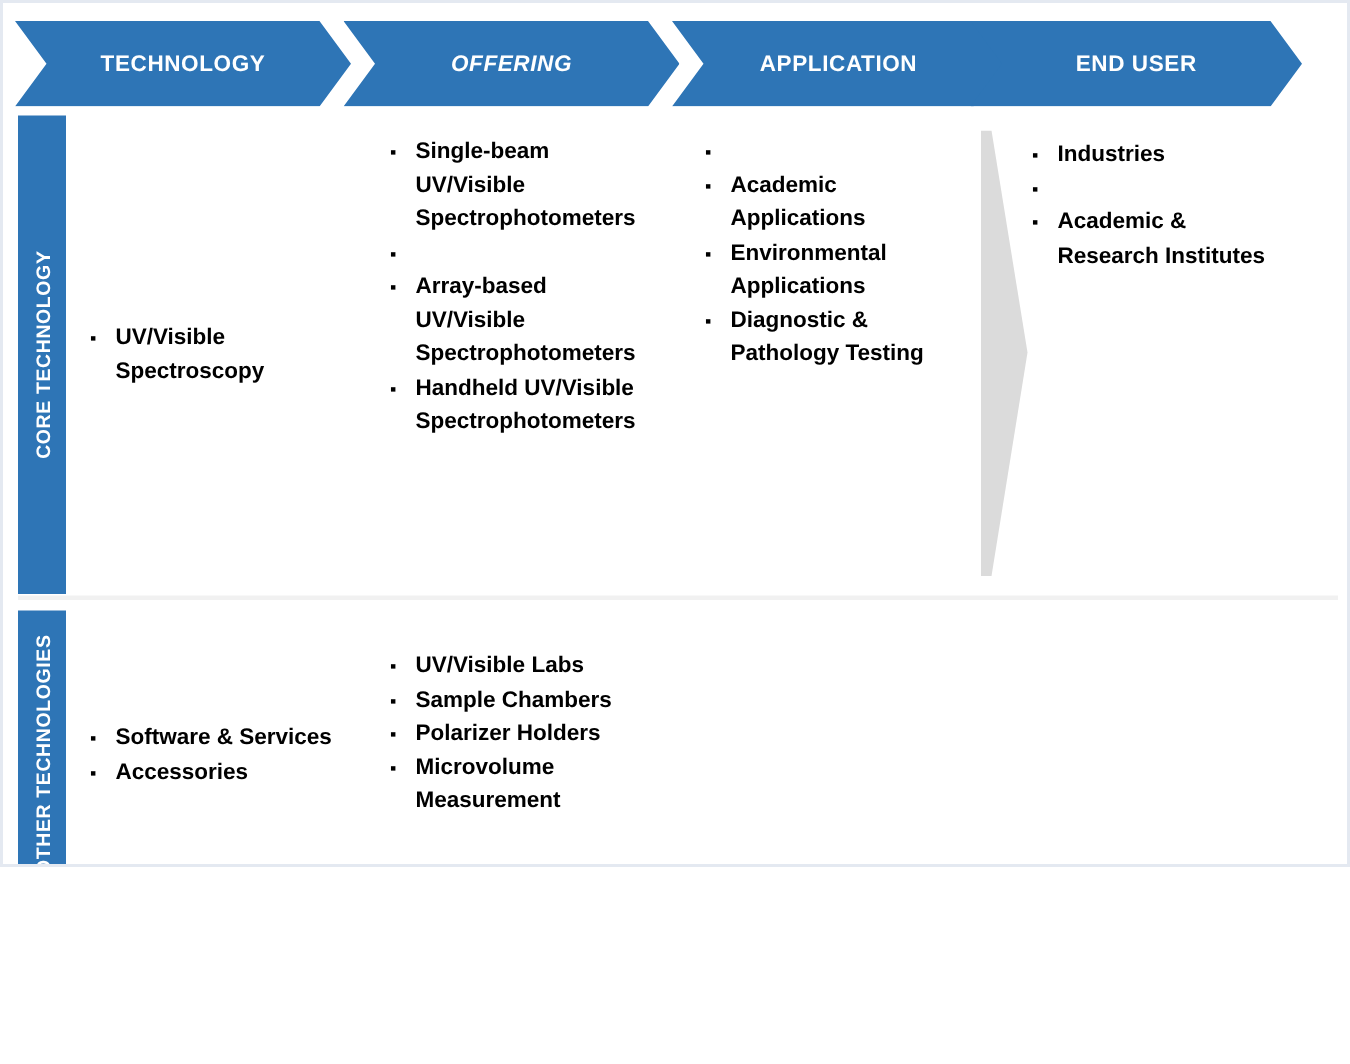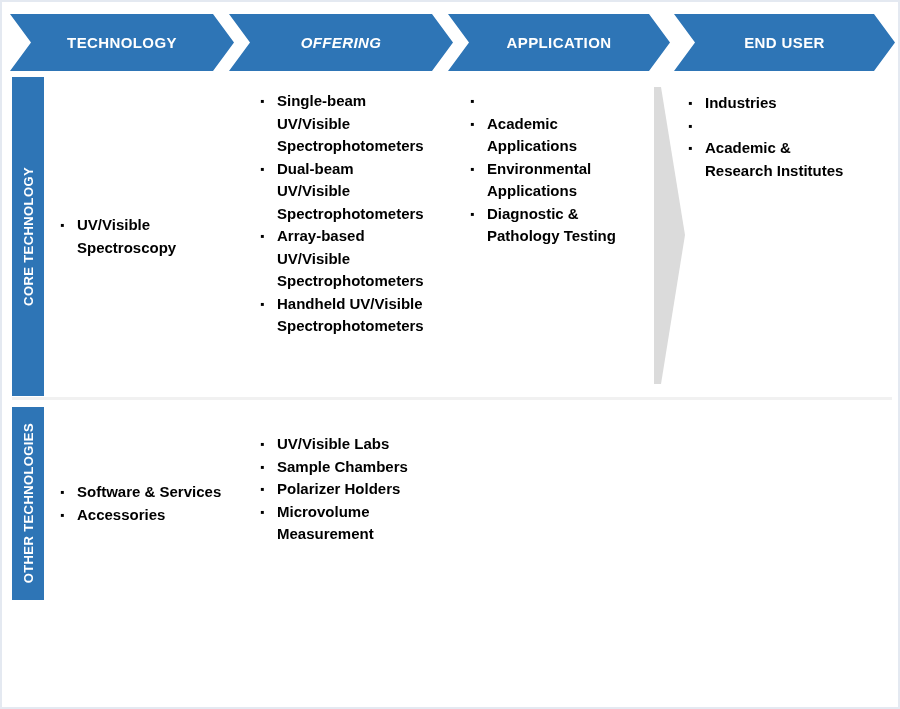--- a/index.html
+++ b/index.html
@@ -2,21 +2,21 @@
 <html><head>
 <meta charset="utf-8">
 <style>
   * { margin: 0; padding: 0; box-sizing: border-box; }
   html, body { background: #ffffff; }
   body { font-family: "Liberation Sans", sans-serif; }
 
   .canvas {
     position: relative;
     width: 900px;
-    height: 709px;
+    height: 578px;
     background: #ffffff;
     border: 2px solid #e4e9f1;
     overflow: hidden;
   }
 
   
   .chevron {
     position: absolute;
     top: 12px;
     height: 57px;
@@ -28,21 +28,21 @@
   }
   .chevron .lbl {
     color: #ffffff;
     font-weight: 700;
     font-size: 15px;
     letter-spacing: 0.4px;
   }
   .chev-1 { left: 8px;   width: 224px; }
   .chev-2 { left: 227px; width: 224px; font-style: italic; }
   .chev-3 { left: 446px; width: 222px; align-items: center; }
-  .chev-4 { left: 672px; width: 221px; }
+  .chev-4 { left: 645px; width: 221px; }
 
   
   .vbar {
     position: absolute;
     left: 10px;
     width: 32px;
     background: #2E75B6;
     display: flex;
     align-items: center;
     justify-content: center;
@@ -146,21 +146,20 @@
   </div>
 
   <div class="cell cell-off-core">
     <ul>
       <li>
         <span class="bullet">▪</span>
         <span>Single-beam UV/Visible Spectrophotometers</span>
       </li>
       <li>
         <span class="bullet">▪</span>
-        <span>Dual-beam UV/Visible Spectrophotometers</span>
       </li>
       <li>
         <span class="bullet">▪</span>
         <span>Array-based UV/Visible Spectrophotometers</span>
       </li>
       <li>
         <span class="bullet">▪</span>
         <span>Handheld UV/Visible Spectrophotometers</span>
       </li>
     </ul>

